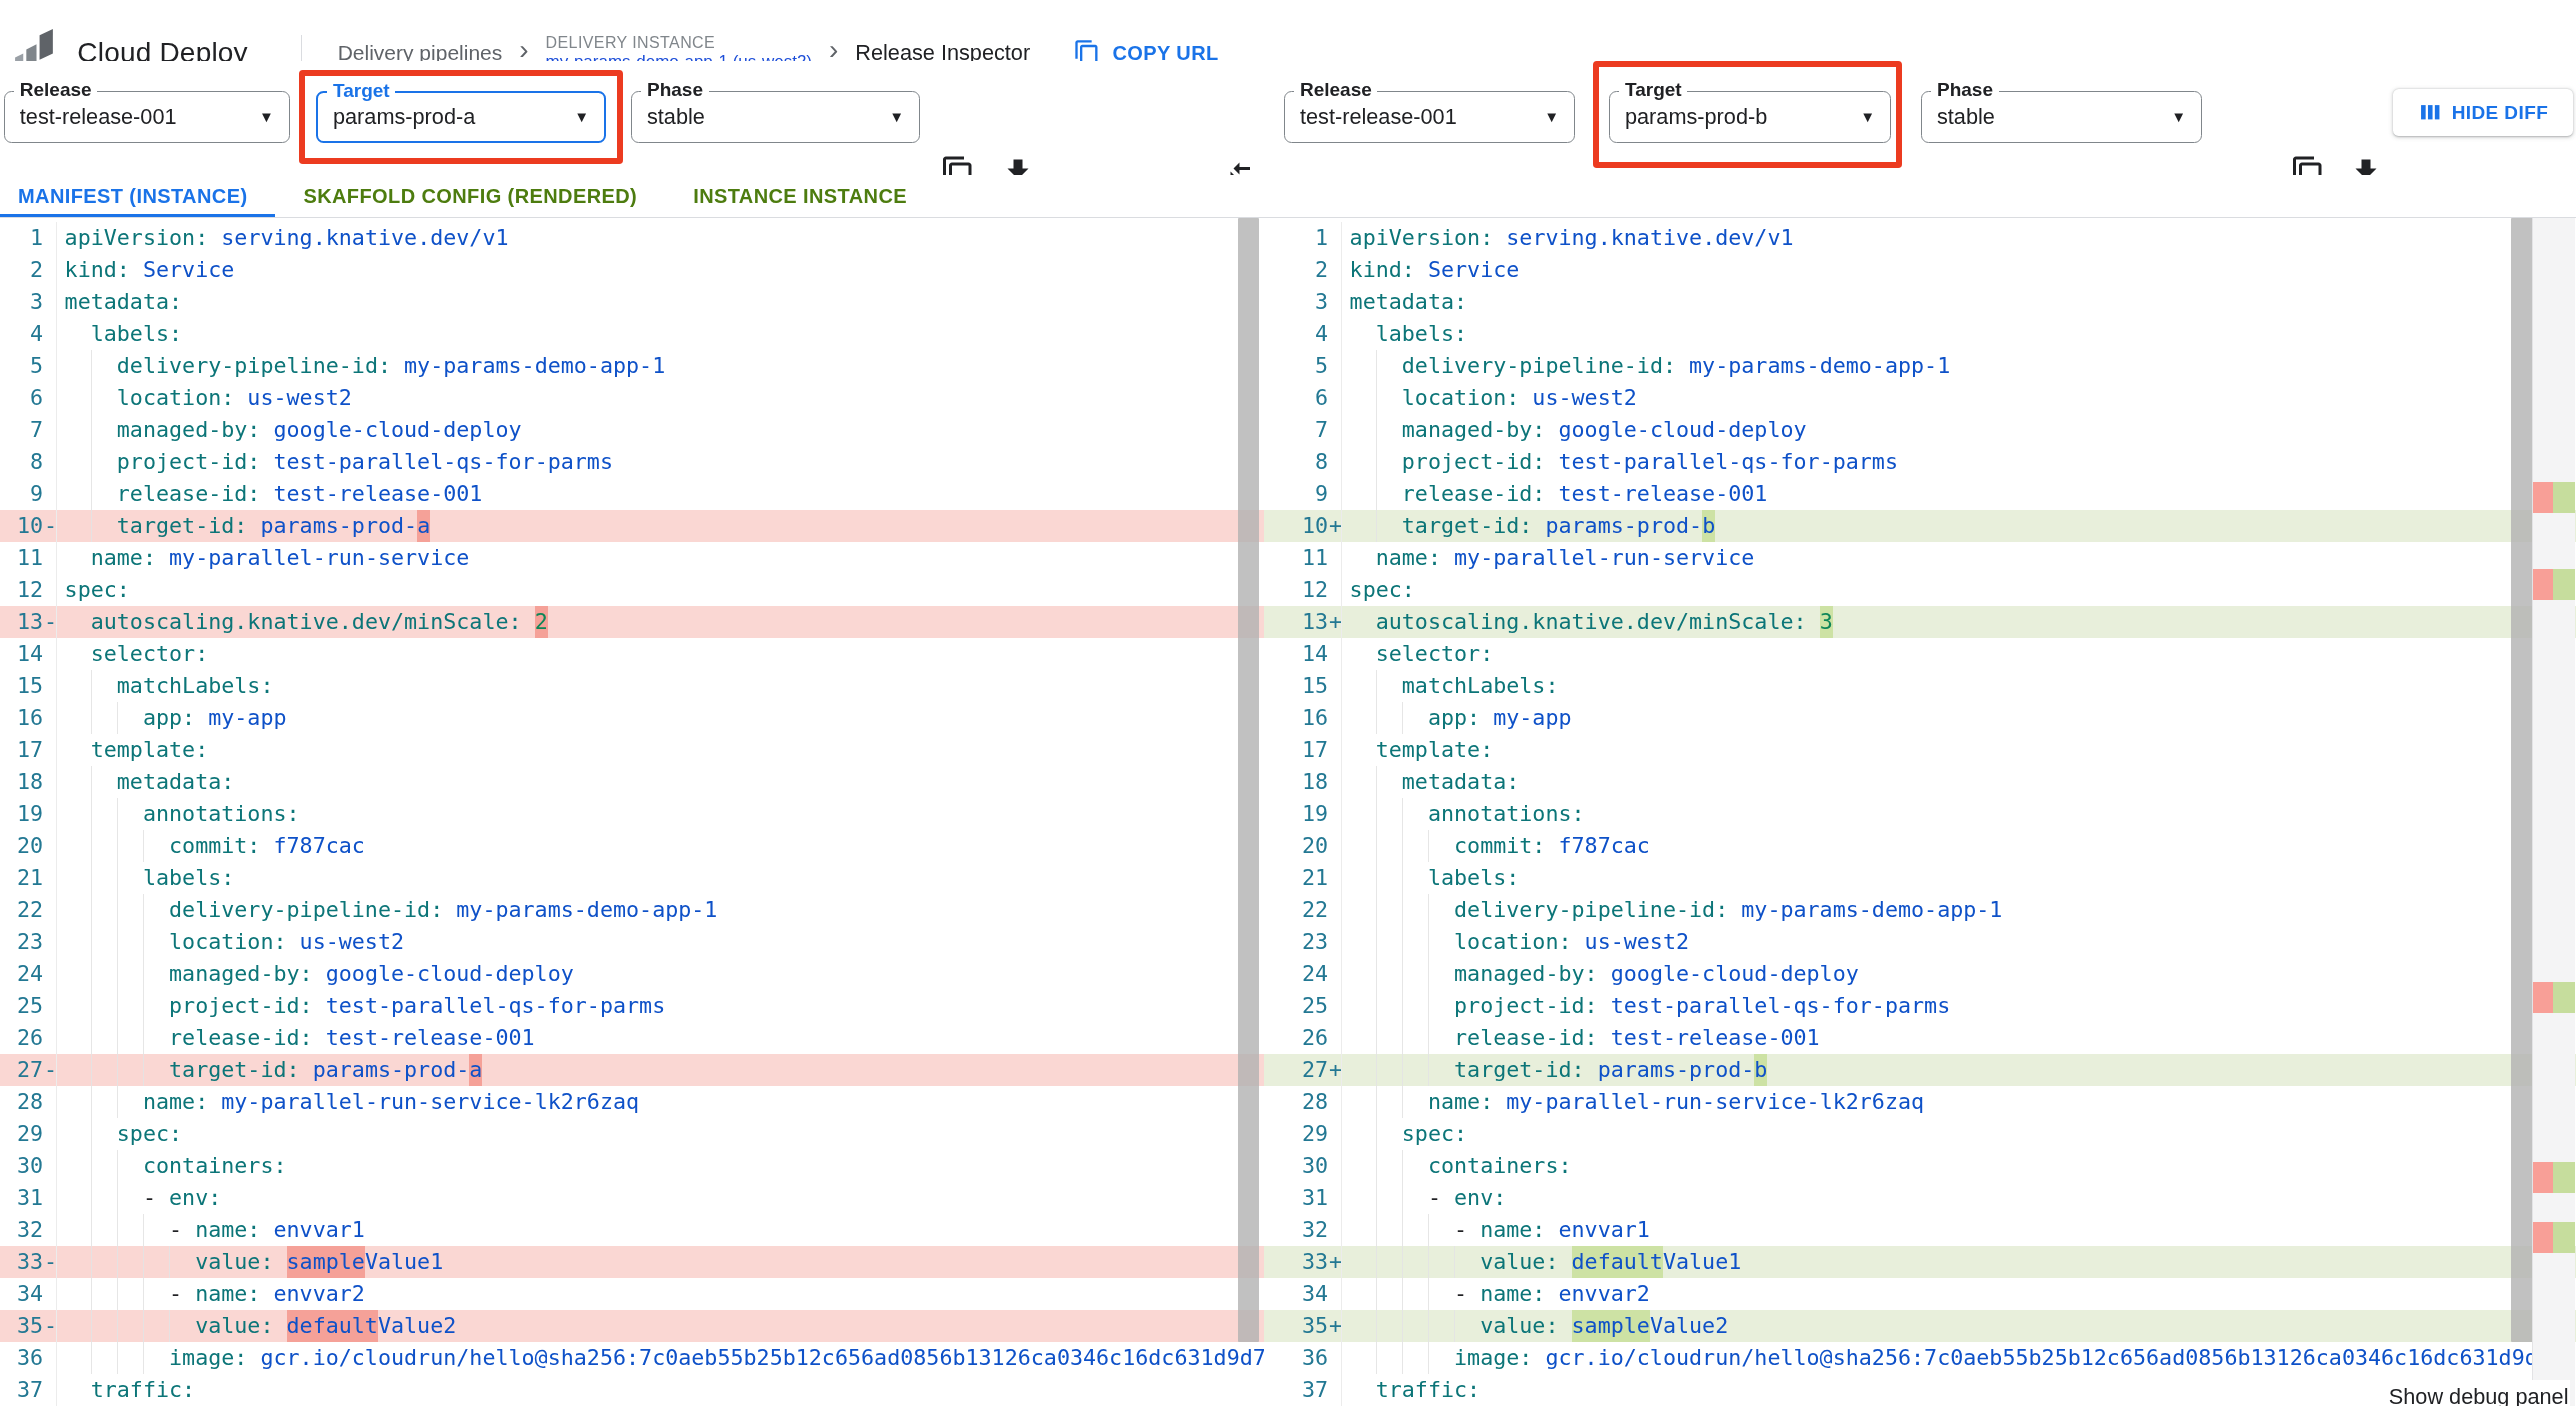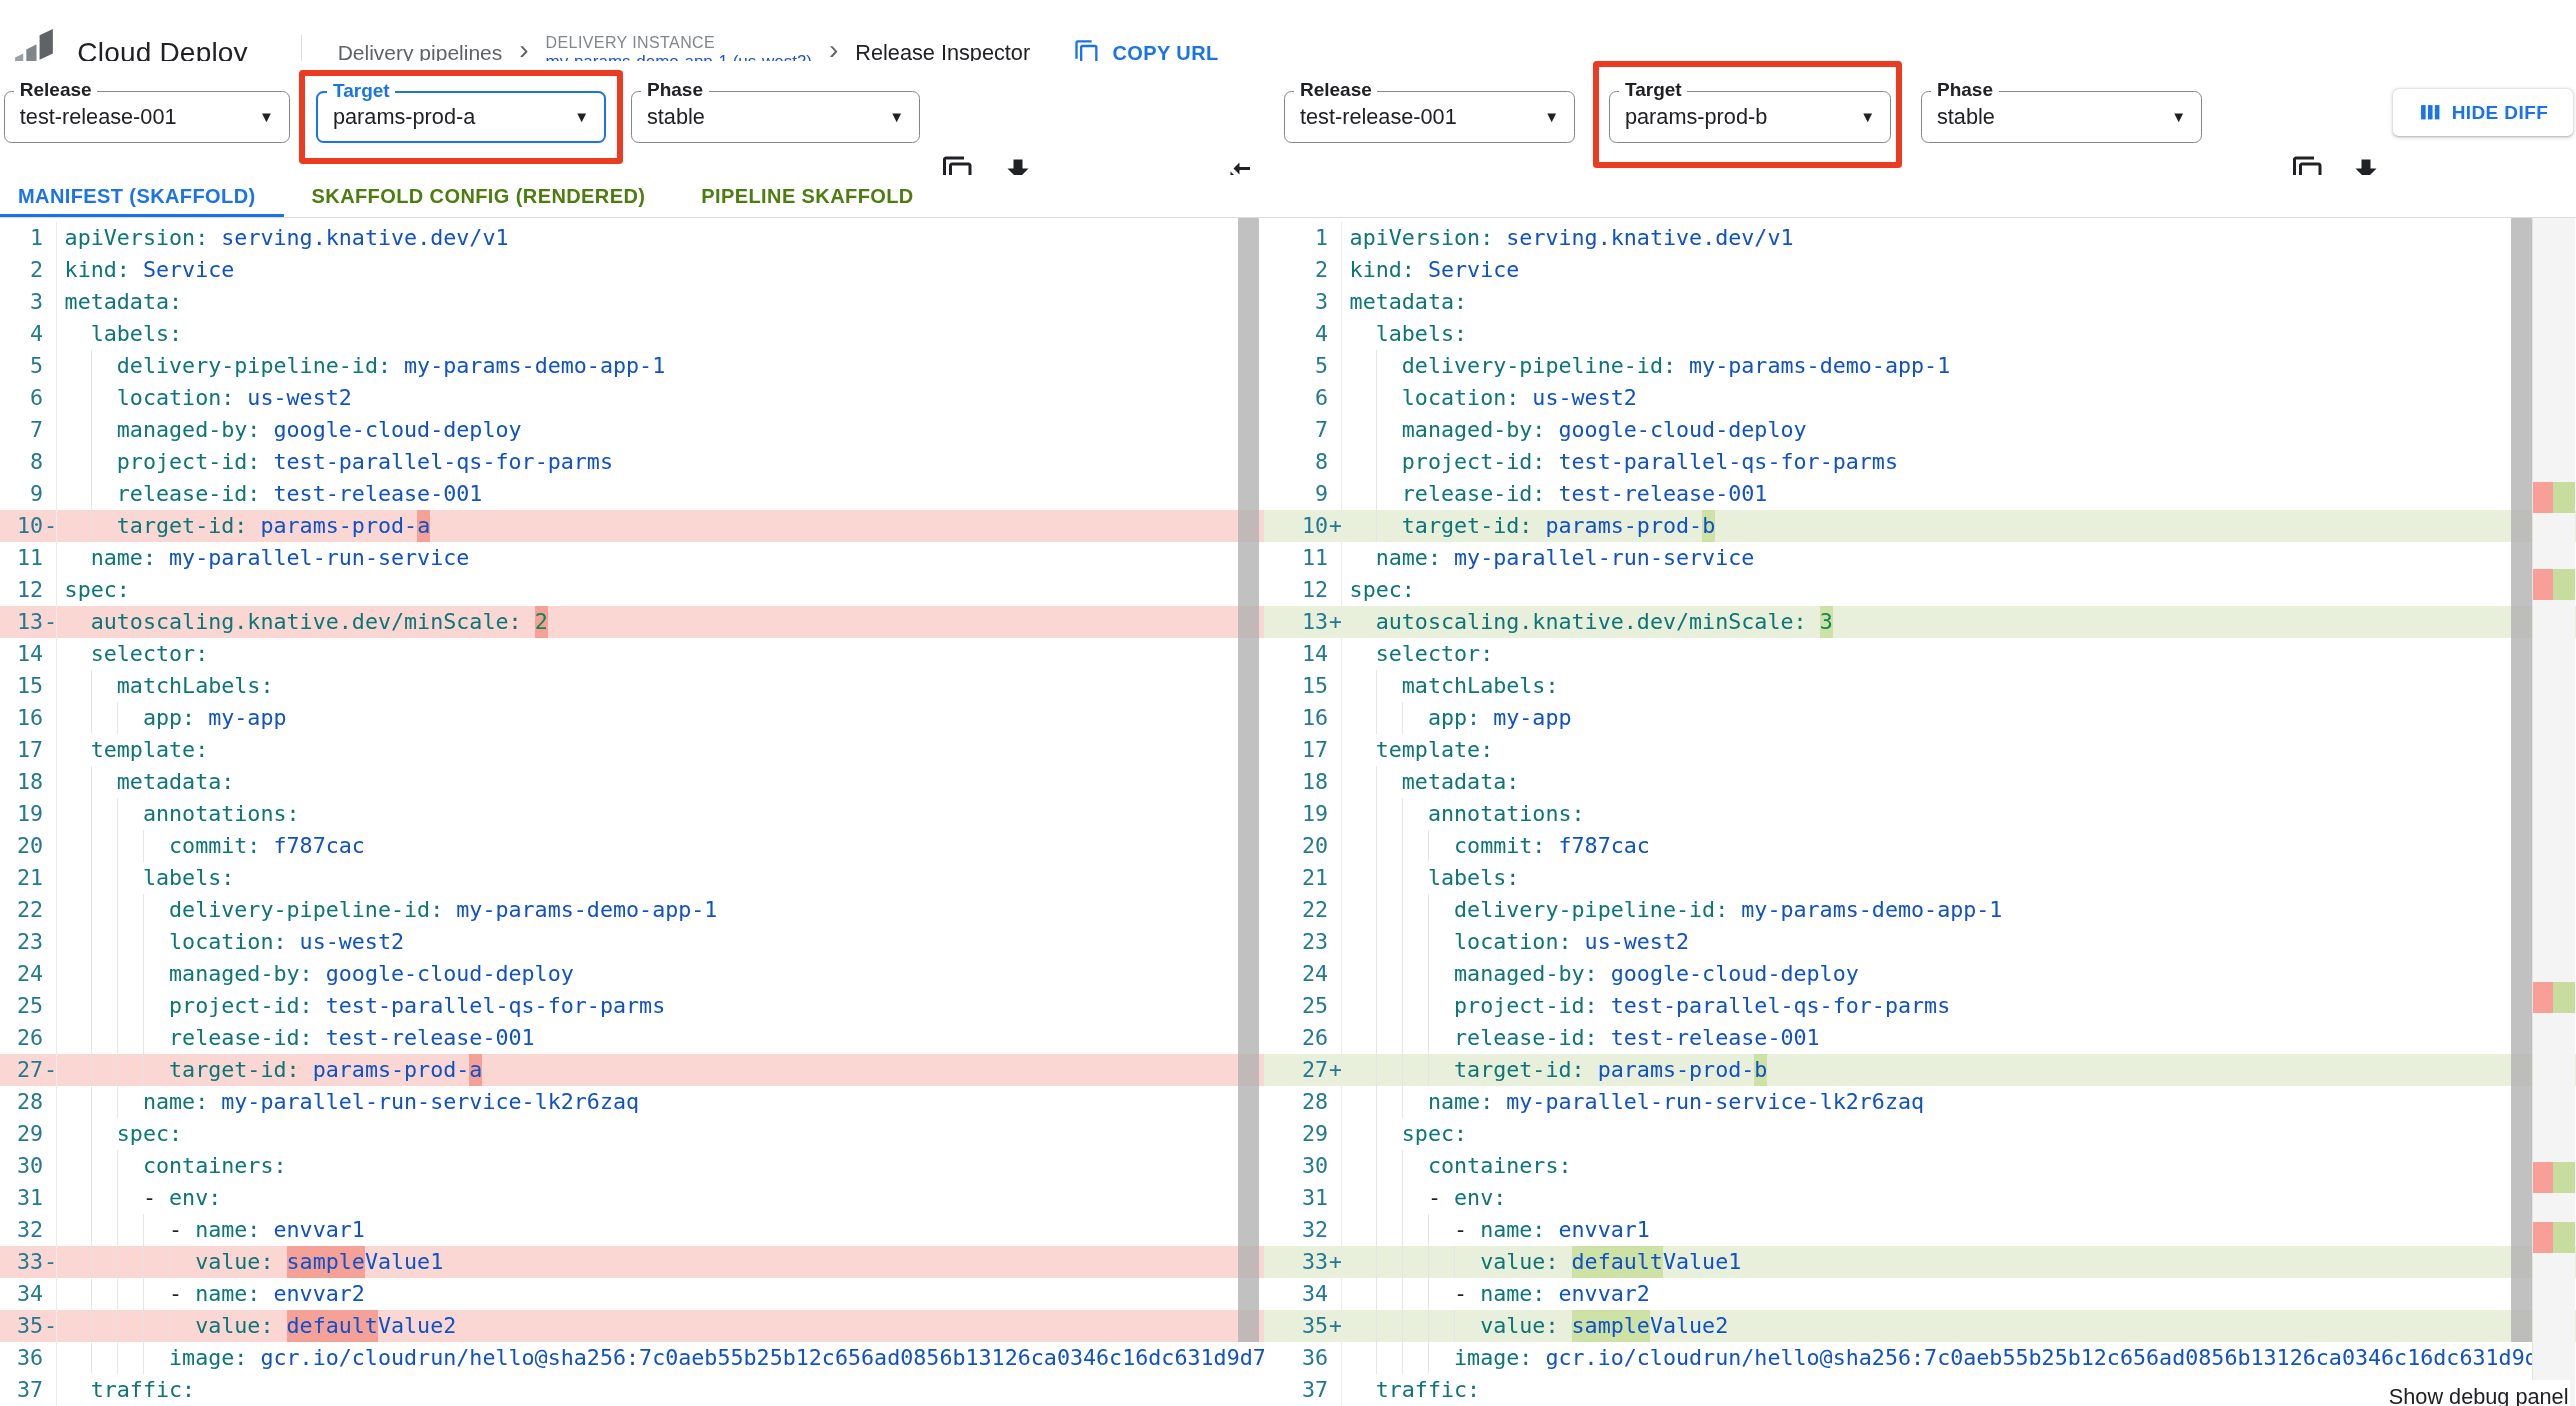--- a/index.html
+++ b/index.html
@@ -164,23 +164,23 @@
         <rect x="16.5" y="5" width="4.5" height="14"></rect>
       </svg>
     <span>HIDE DIFF</span>
   </div>
 
   <div class="anno" style="left:299px;top:9.4px;width:324px;height:94px;"></div>
   <div class="anno" style="left:1593px;top:0px;width:309px;height:107px;"></div>
 </div>
 
 <div class="tabs" id="tabs-bar">
-    <div class="tab active">MANIFEST (SKAFFOLD)</div>
+    <div class="tab active">MANIFEST (INSTANCE)</div>
     <div class="tab">SKAFFOLD CONFIG (RENDERED)</div>
-    <div class="tab">PIPELINE SKAFFOLD</div>
+    <div class="tab">INSTANCE INSTANCE</div>
   </div>
 
 <div class="code-area">
   <div class="panel pleft">
     <div class="lines" id="lines-left">
         <div class="ln"><span class="num">1</span><span class="sign"></span><span class="txt"><span class="tk tk-k">apiVersion:</span><span class="tk tk-v"> serving.knative.dev/v1</span></span></div>
         <div class="ln"><span class="num">2</span><span class="sign"></span><span class="txt"><span class="tk tk-k">kind:</span><span class="tk tk-v"> Service</span></span></div>
         <div class="ln"><span class="num">3</span><span class="sign"></span><span class="txt"><span class="tk tk-k">metadata:</span></span></div>
         <div class="ln"><span class="num">4</span><span class="sign"></span><span class="txt"><span class="tk tk-g">  </span><span class="tk tk-k">labels:</span></span></div>
         <div class="ln"><span class="num">5</span><span class="sign"></span><span class="txt"><span class="tk tk-g">  </span><span class="tk tk-g gb">  </span><span class="tk tk-k">delivery-pipeline-id:</span><span class="tk tk-v"> my-params-demo-app-1</span></span></div>

